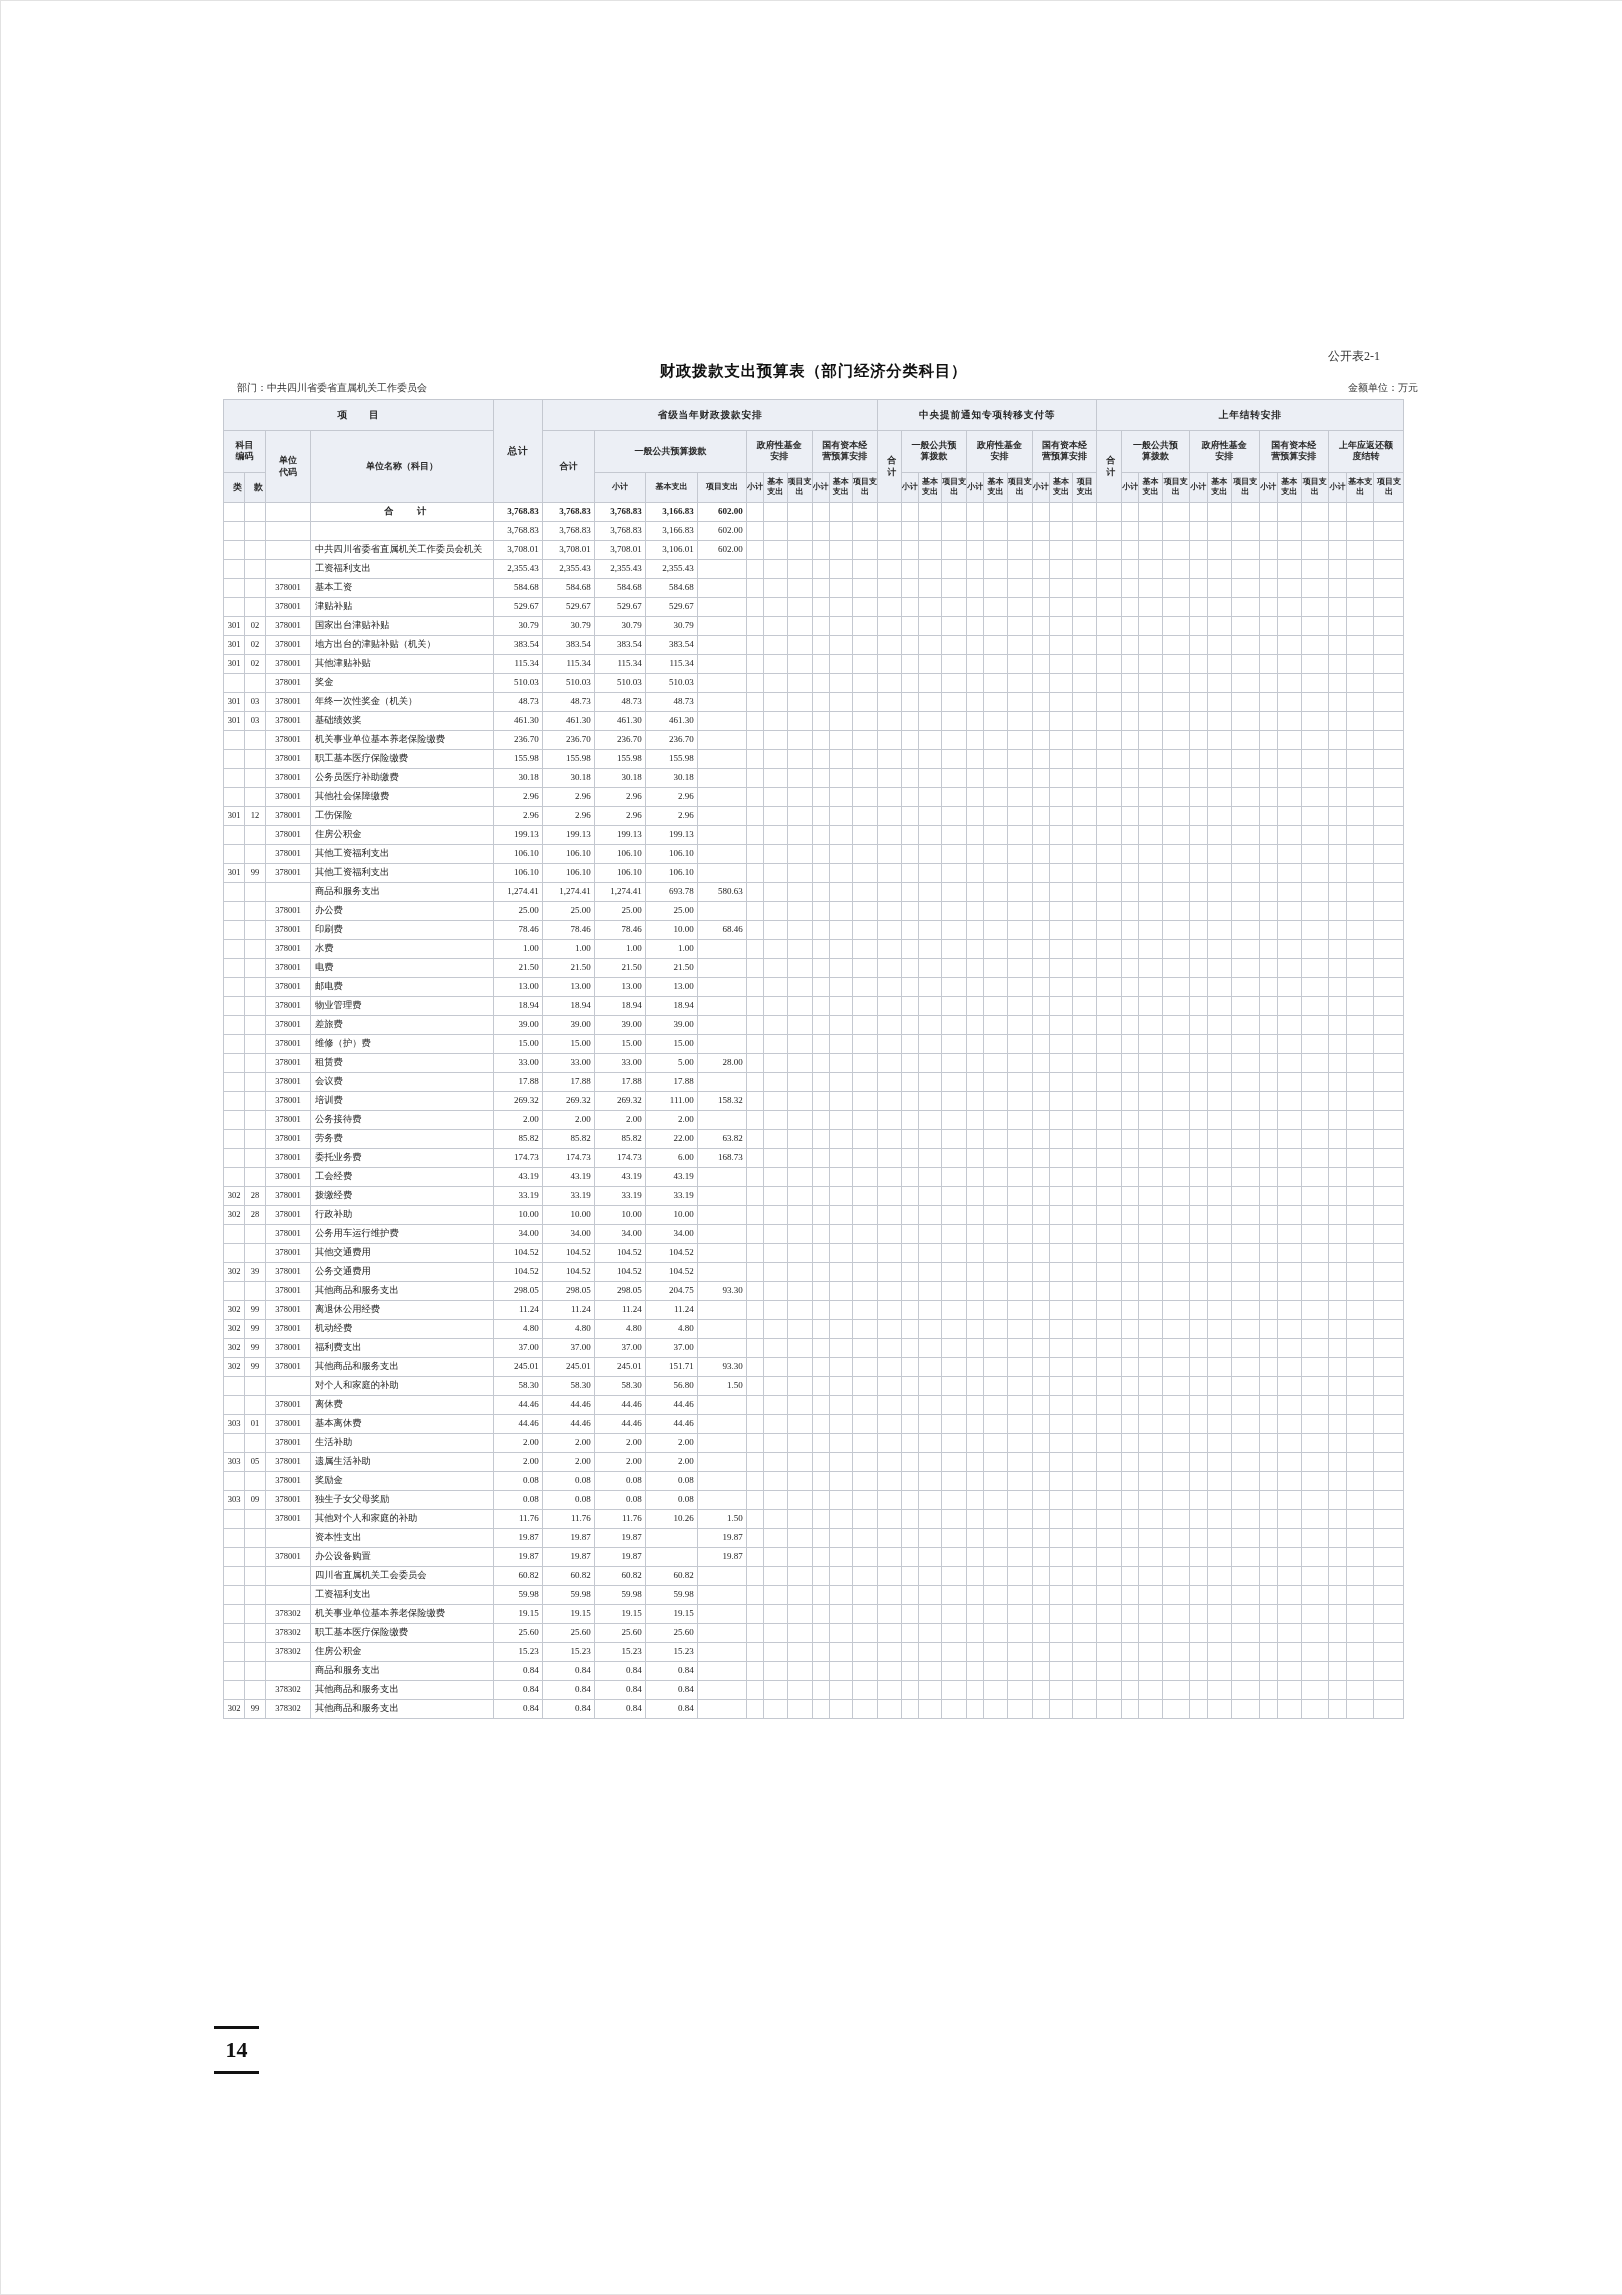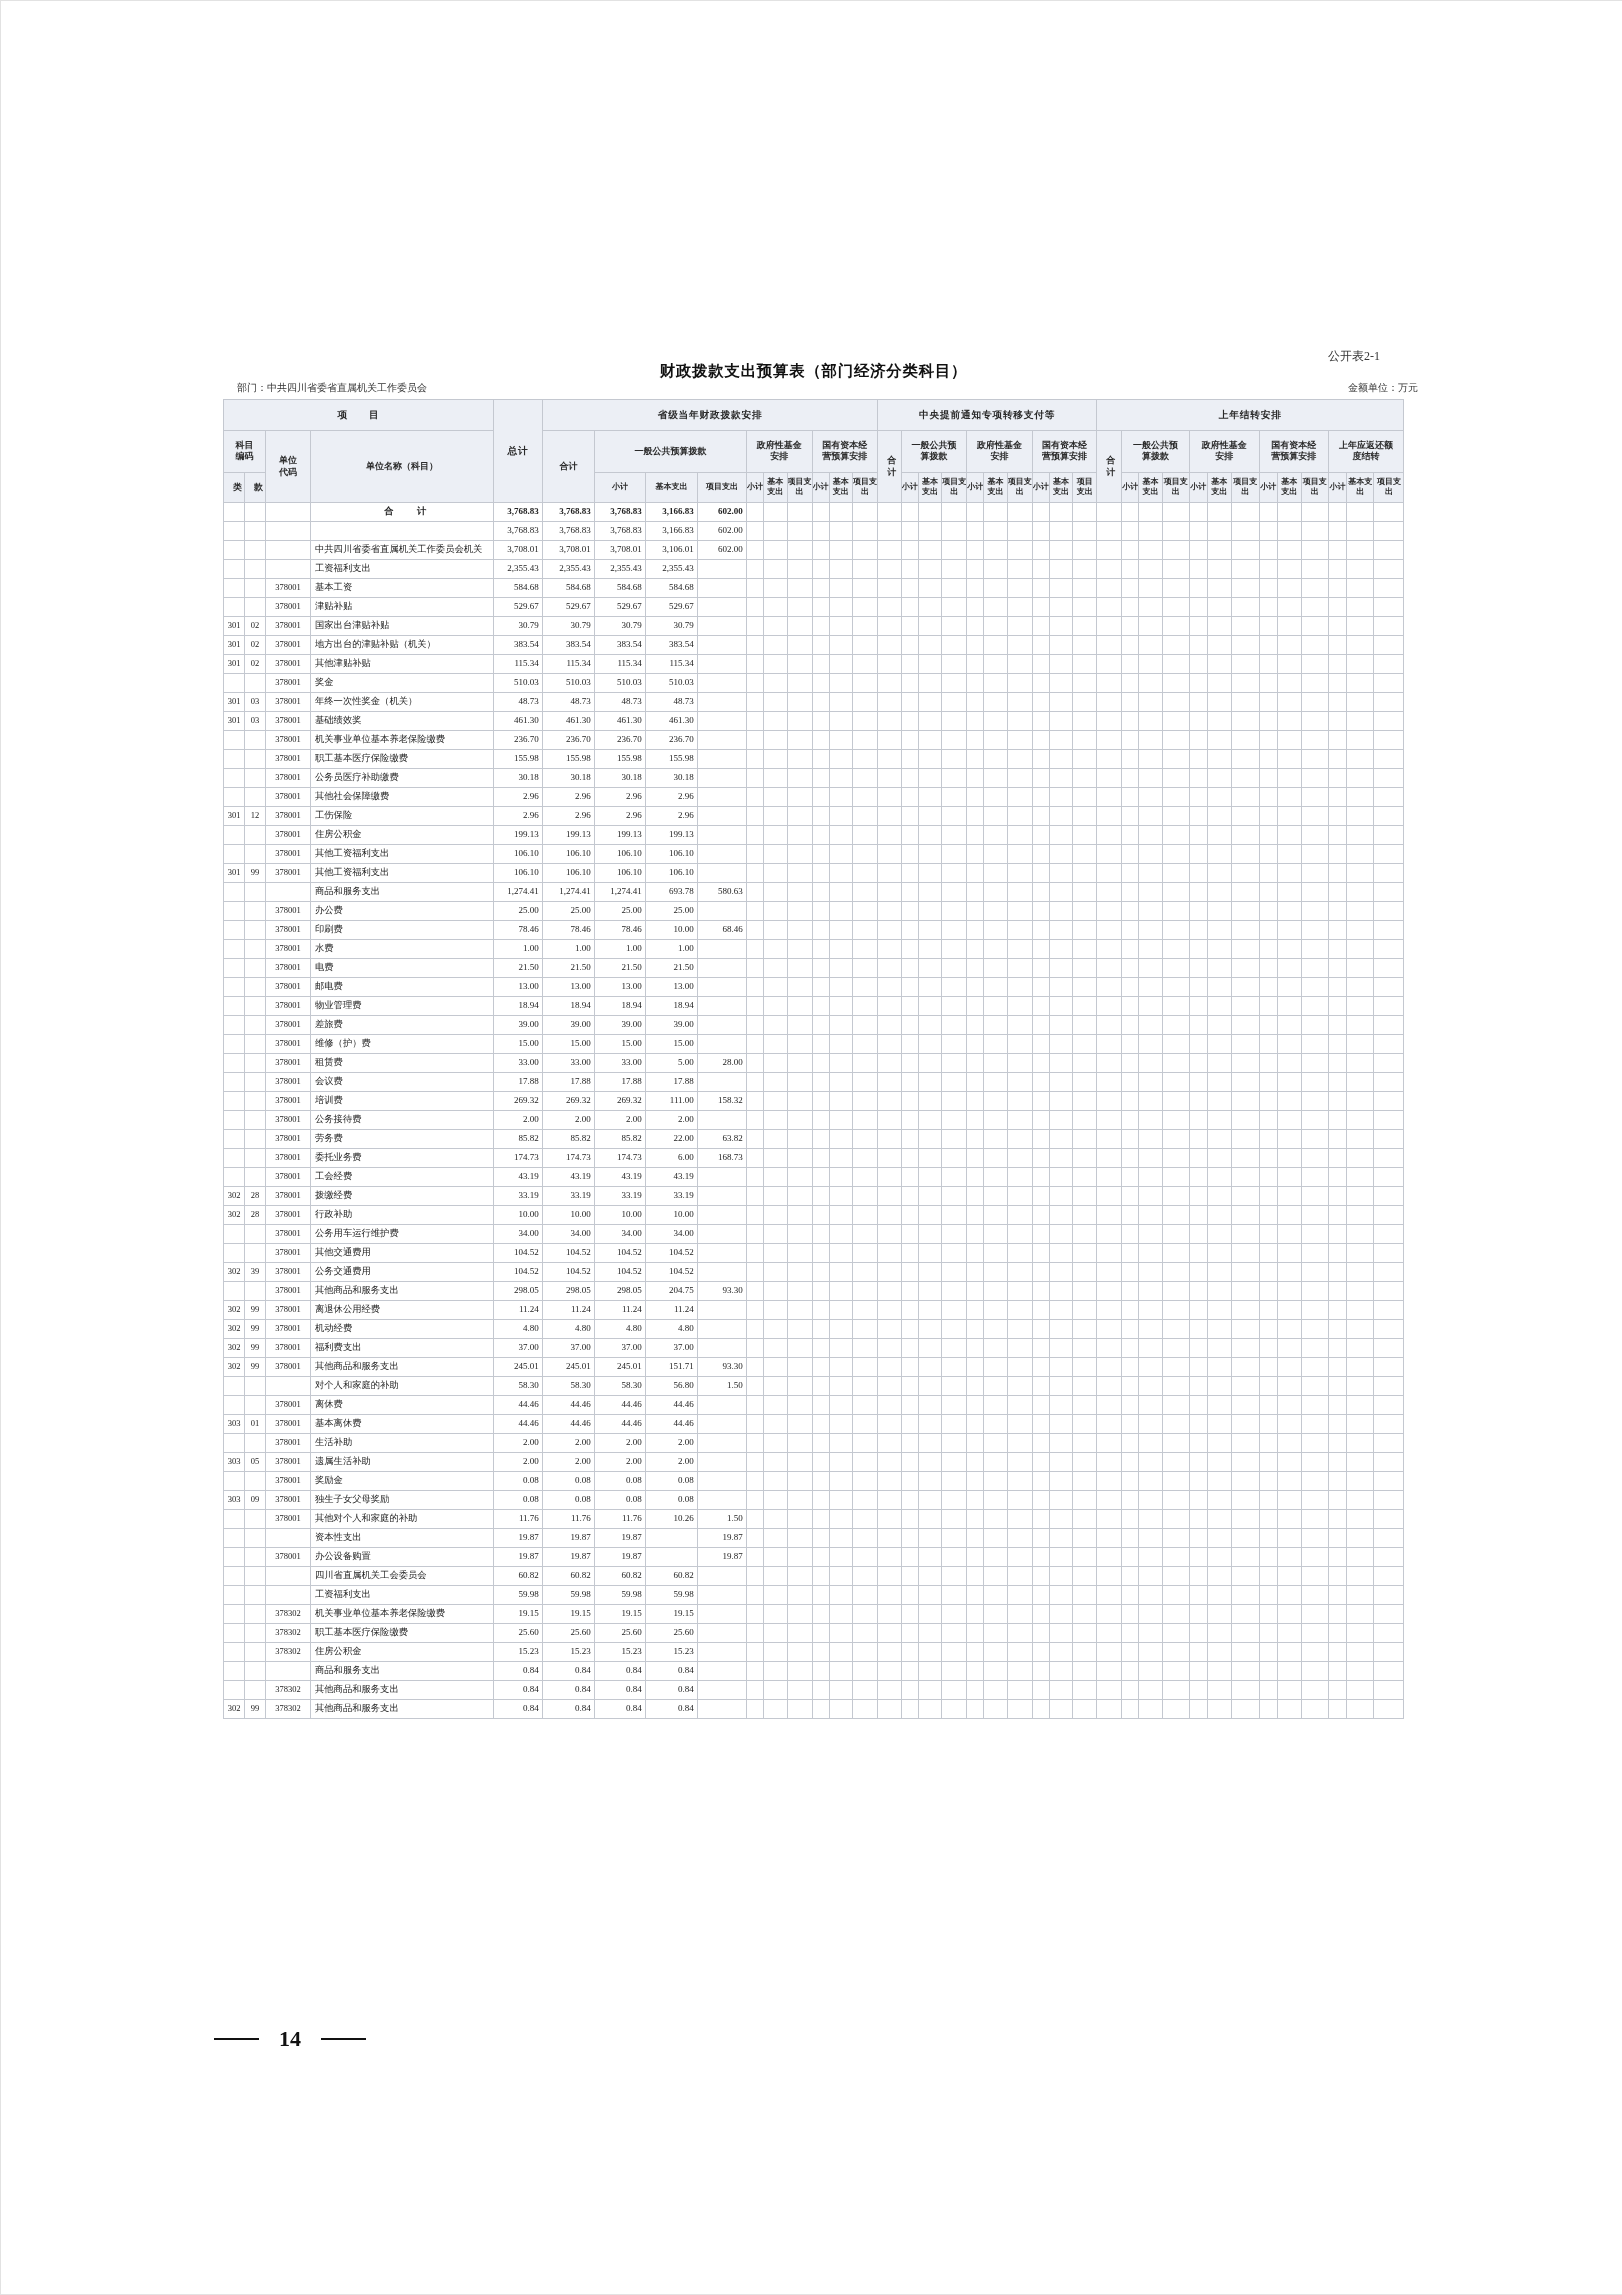--- a/index.html
+++ b/index.html
@@ -56,22 +56,23 @@
     vertical-align:middle;
     white-space:nowrap;
   }
   table.budget td.code{text-align:center;font-size:8.5px;}
   table.budget td.name{text-align:left;padding-left:4px;font-size:9.3px;}
   table.budget td.name.center{text-align:center;padding-left:8px;letter-spacing:1.6px;margin-left:48px;}
   table.budget td.num{text-align:right;padding-right:3.2px;font-size:9px;}
   table.budget tr.bold td{font-weight:bold;}
   .footer-pager{
     position:absolute;top:2025px;left:213px;
-    display:flex;align-items:center;gap:20px;
+    display:flex;align-items:center;gap:8px;
     color:#111;
+    flex-direction:column;
   }
   .pg-dash{width:45px;height:2.8px;background:#111;display:inline-block;}
   .pg-num{font-size:22px;font-weight:bold;font-family:"Liberation Serif","DejaVu Serif",serif;}
 </style>
 </head>
 <body>
 
 <div class="page">
 
   <div class="table-code">公开表2-1</div>

